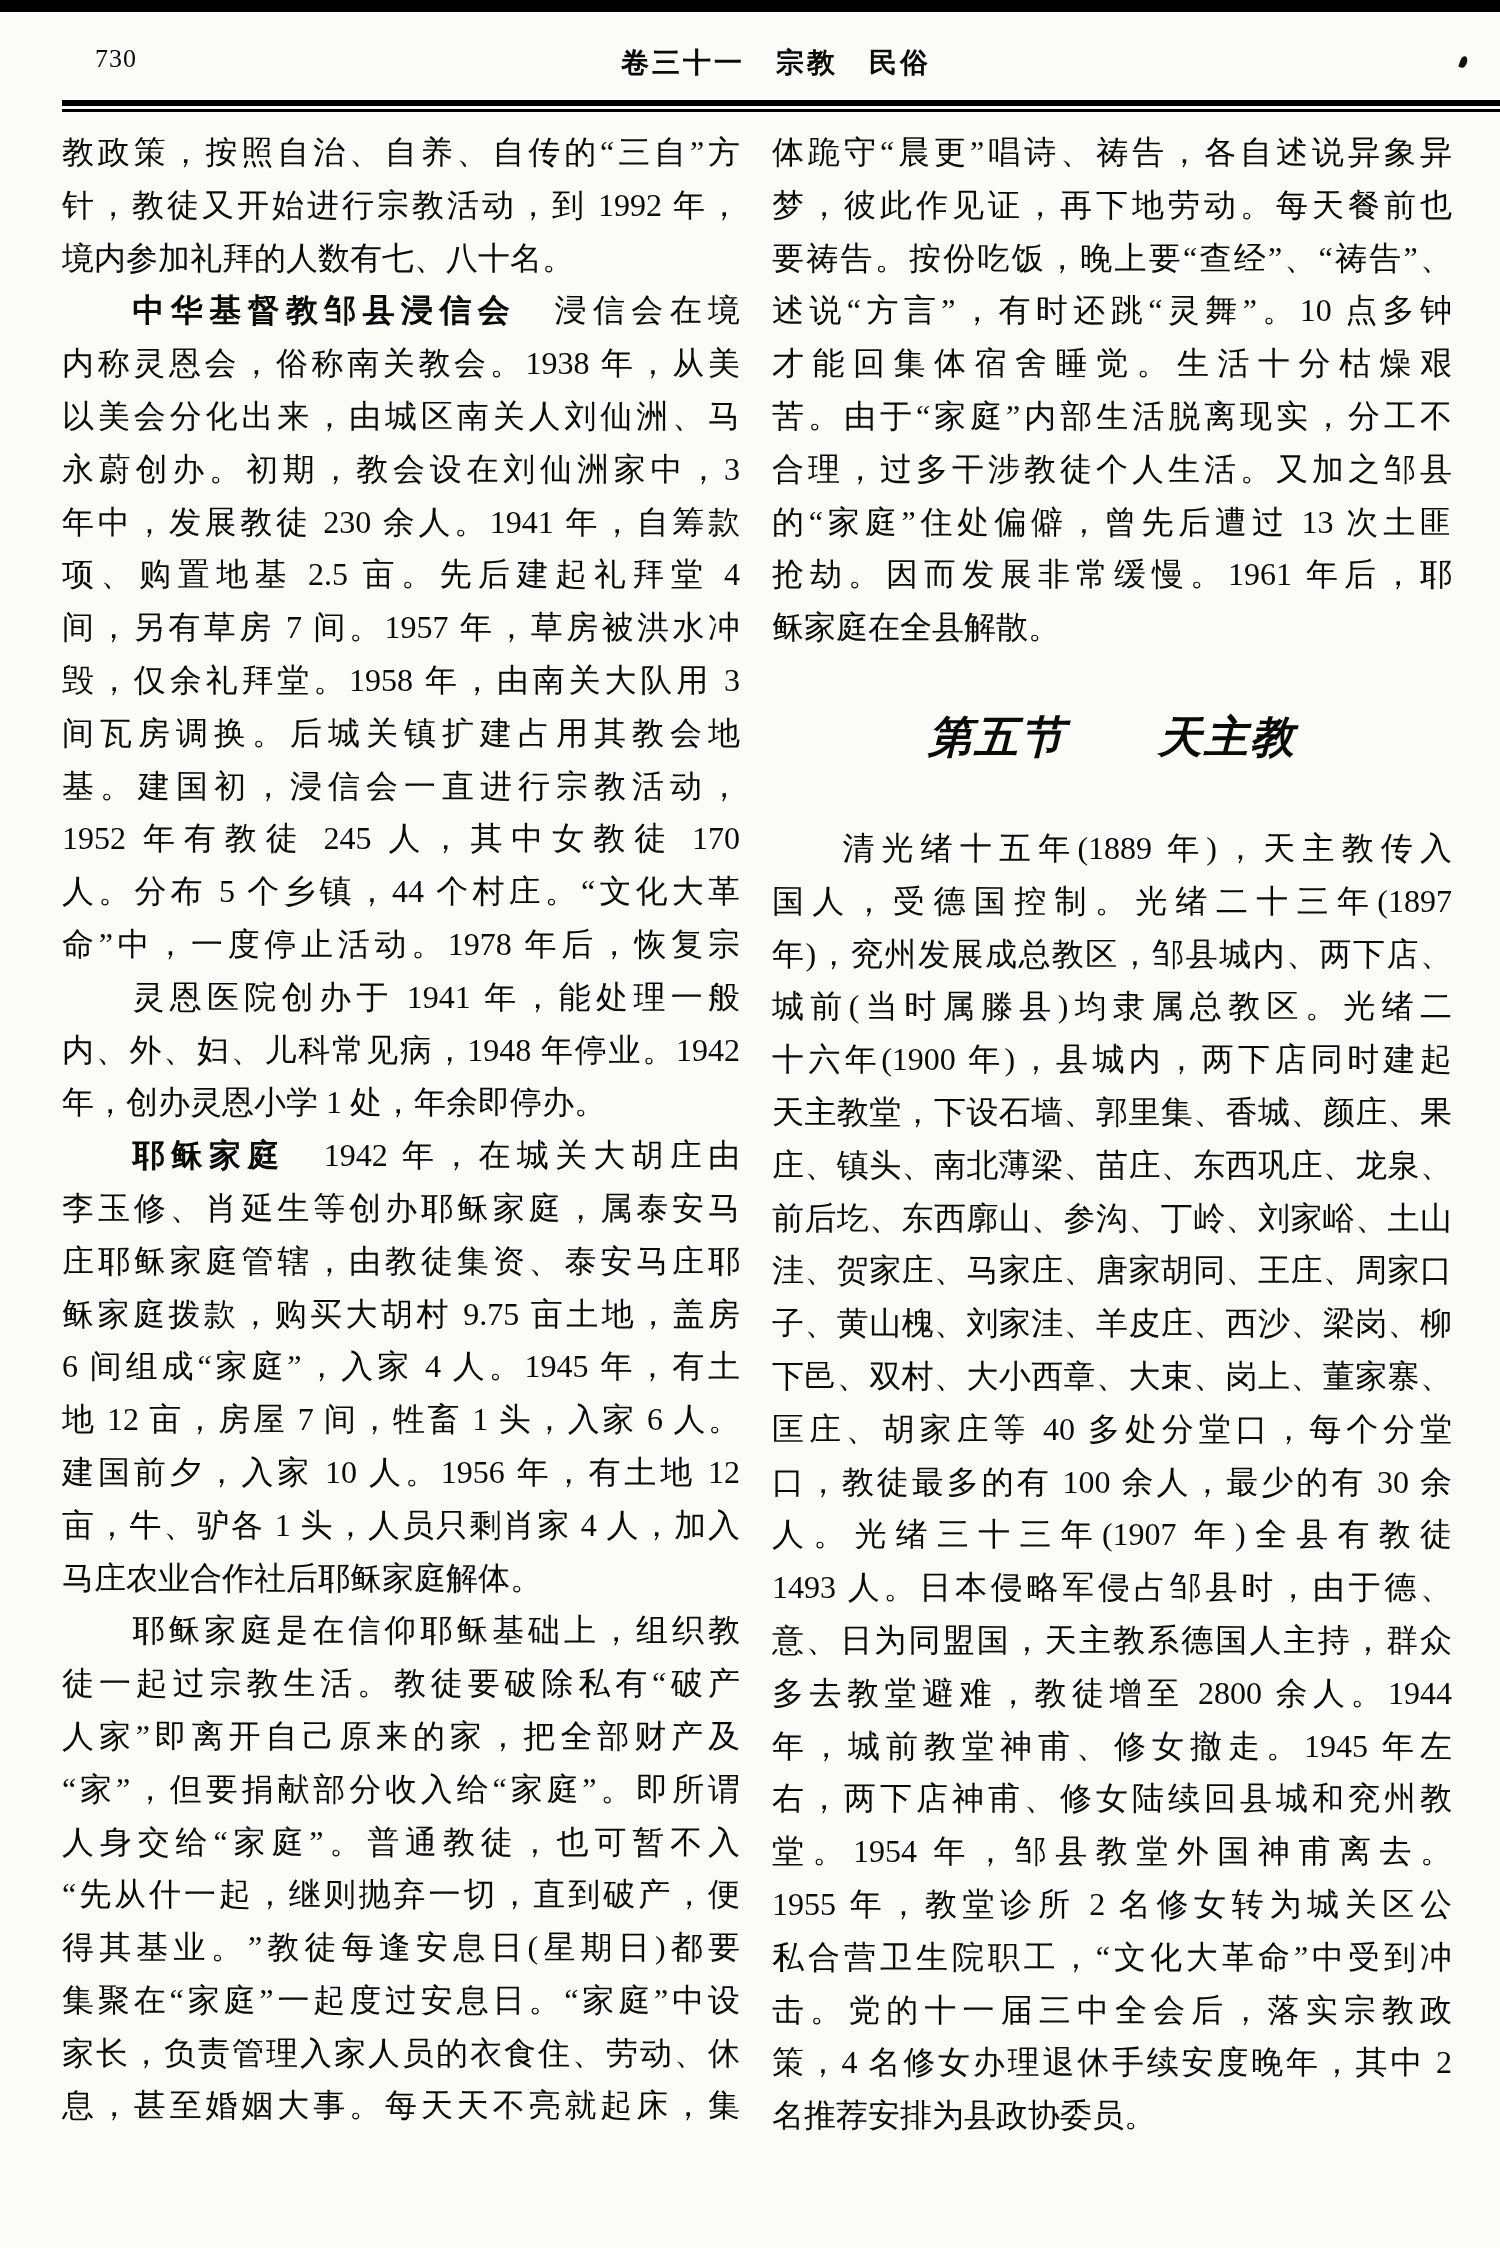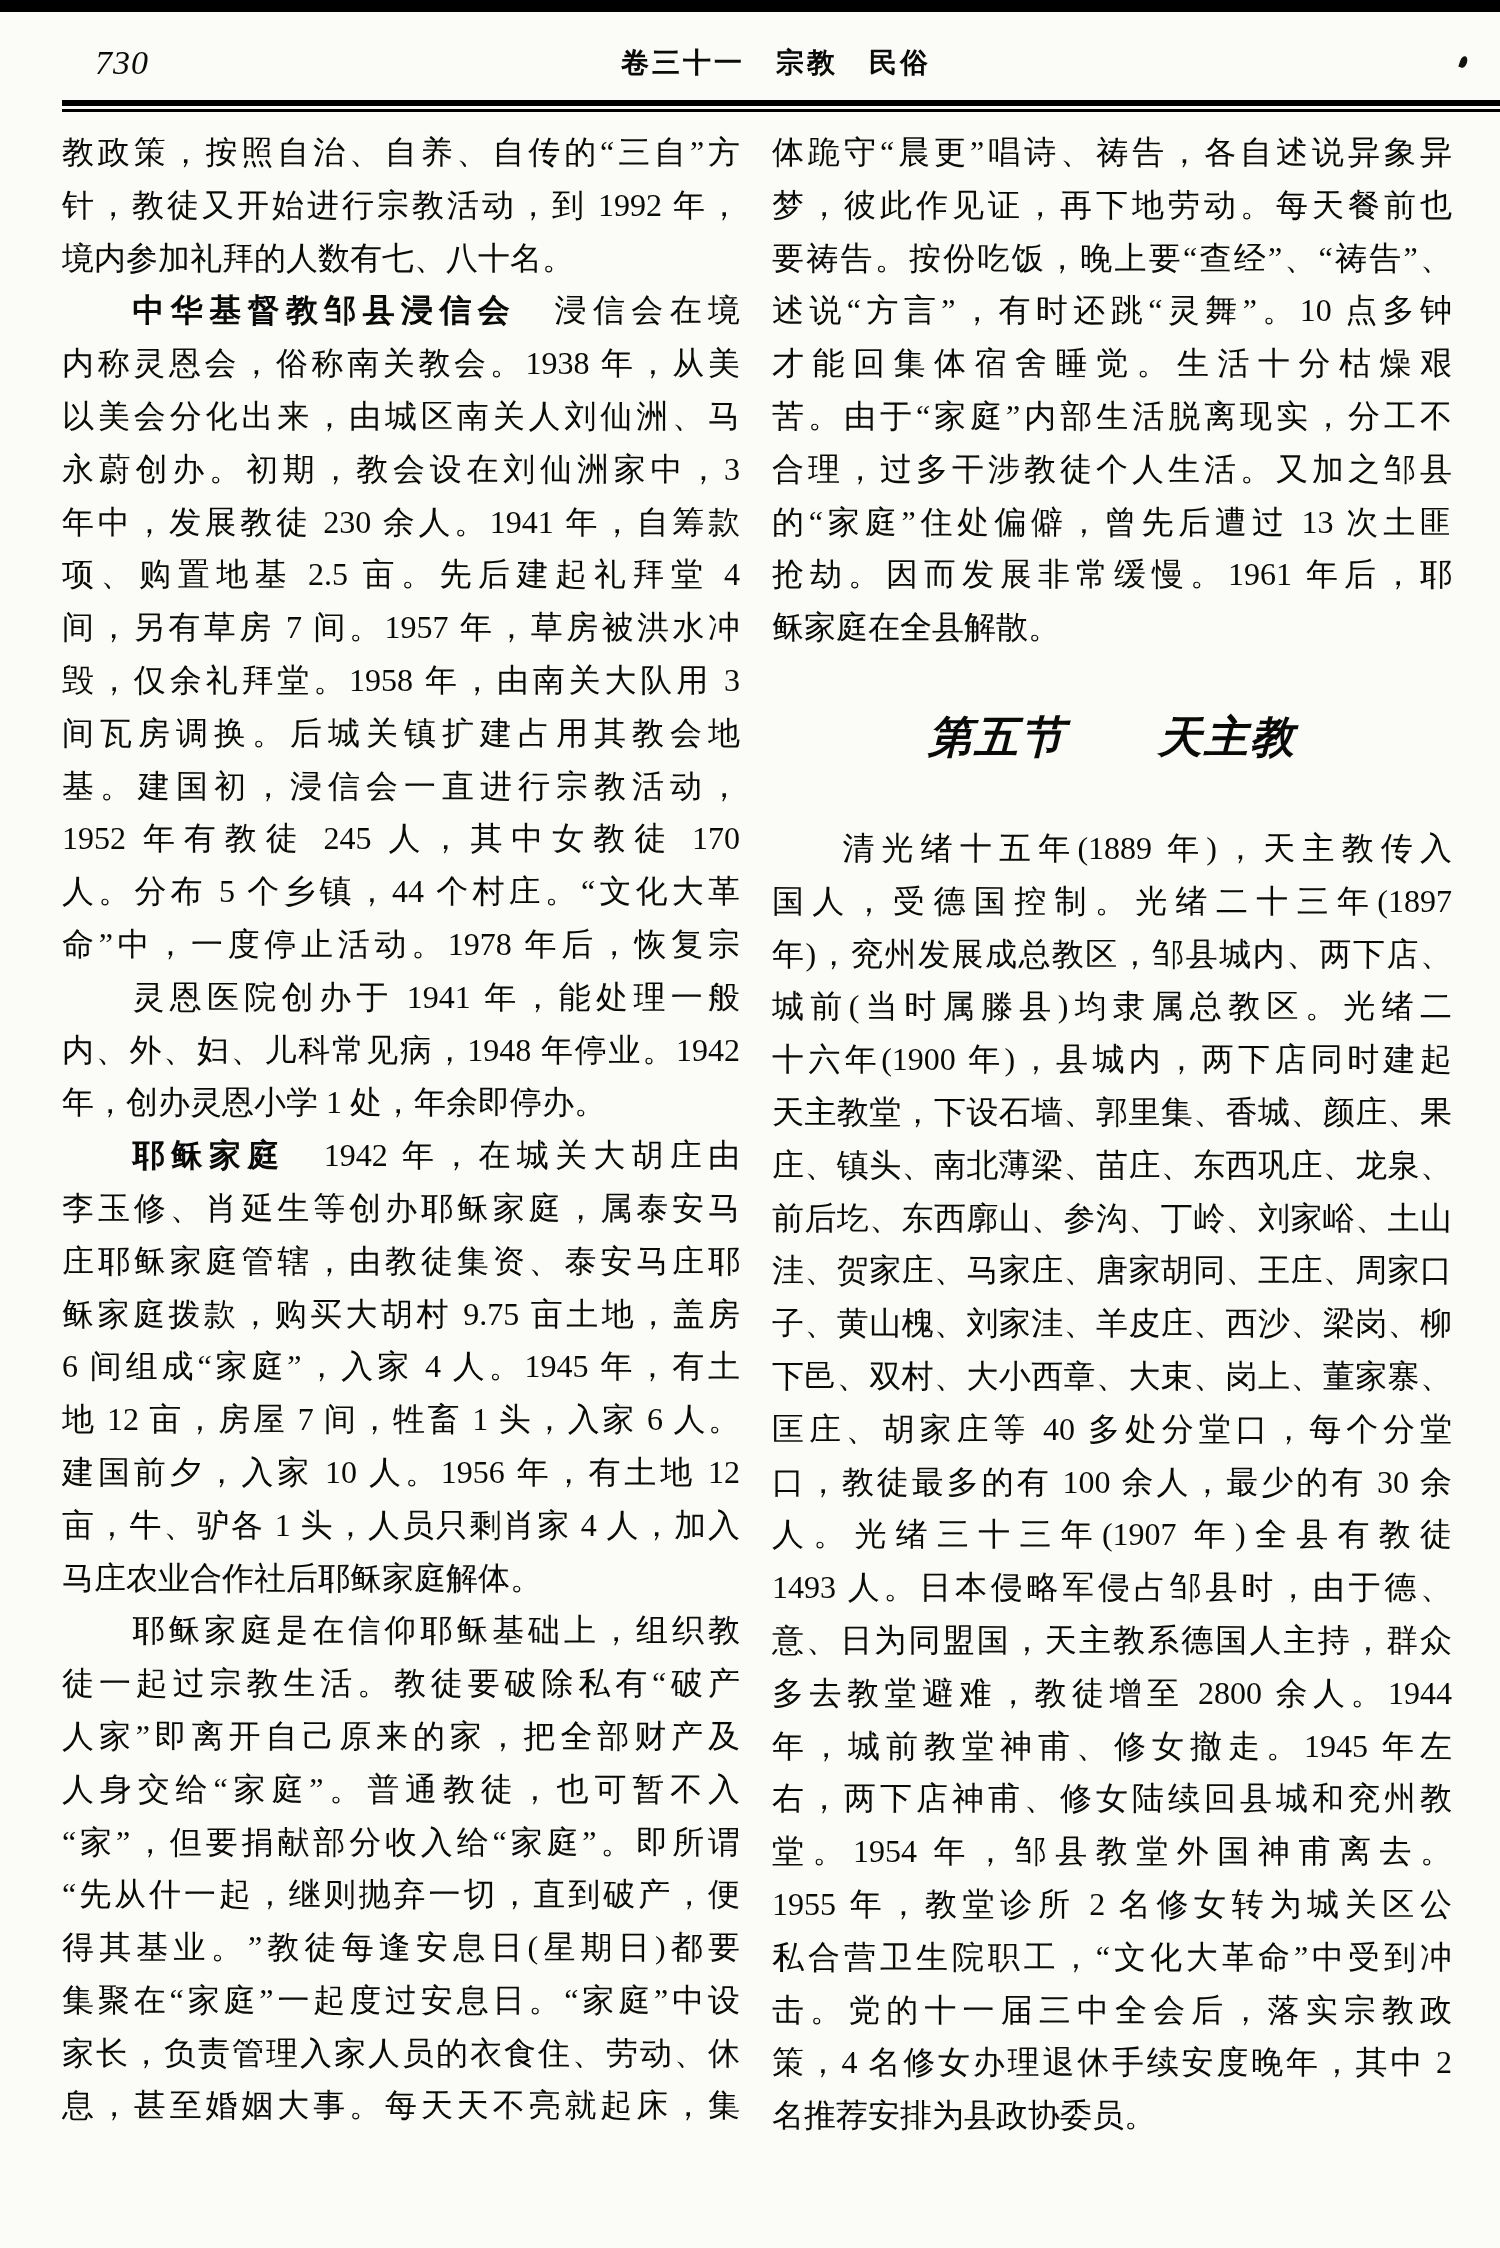--- a/index.html
+++ b/index.html
@@ -11,21 +11,21 @@
     position: relative;
     overflow: hidden;
   }
   .topbar {
     position: absolute; left: 0; top: 0;
     width: 1500px; height: 12px;
     background: #000;
   }
   .page-num {
     position: absolute; left: 95px; top: 44px;
-    font-size: 34px; letter-spacing: 1px; font-style: italic;
+    font-size: 26px; letter-spacing: 1px;
   }
   .header-title {
     position: absolute; left: 62px; right: 10px; top: 44px;
     text-align: center;
     font-size: 28px;
     font-weight: 600;
     letter-spacing: 3px;
   }
   .rules {
     position: absolute; left: 62px; right: 0; top: 100px;
@@ -115,22 +115,22 @@
     <div class="line"><span>庄耶稣家庭管辖，由教徒集资、泰安马庄耶</span></div>
     <div class="line"><span>稣家庭拨款，购买大胡村 9.75 亩土地，盖房</span></div>
     <div class="line"><span>6 间组成“家庭”，入家 4 人。1945 年，有土</span></div>
     <div class="line"><span>地 12 亩，房屋 7 间，牲畜 1 头，入家 6 人。</span></div>
     <div class="line"><span>建国前夕，入家 10 人。1956 年，有土地 12</span></div>
     <div class="line"><span>亩，牛、驴各 1 头，人员只剩肖家 4 人，加入</span></div>
     <div class="line end"><span>马庄农业合作社后耶稣家庭解体。</span></div>
     <div class="line indent"><span>耶稣家庭是在信仰耶稣基础上，组织教</span></div>
     <div class="line"><span>徒一起过宗教生活。教徒要破除私有“破产</span></div>
     <div class="line"><span>人家”即离开自己原来的家，把全部财产及</span></div>
+    <div class="line"><span>“家”，但要捐献部分收入给“家庭”。即所谓</span></div>
     <div class="line"><span>人身交给“家庭”。普通教徒，也可暂不入</span></div>
-    <div class="line"><span>“家”，但要捐献部分收入给“家庭”。即所谓</span></div>
     <div class="line"><span>“先从什一起，继则抛弃一切，直到破产，便</span></div>
     <div class="line"><span>得其基业。”教徒每逢安息日(星期日)都要</span></div>
     <div class="line"><span>集聚在“家庭”一起度过安息日。“家庭”中设</span></div>
     <div class="line"><span>家长，负责管理入家人员的衣食住、劳动、休</span></div>
     <div class="line"><span>息，甚至婚姻大事。每天天不亮就起床，集</span></div>
   </div>
 <div class="col col-right" id="col-right">
     <div class="line"><span>体跪守“晨更”唱诗、祷告，各自述说异象异</span></div>
     <div class="line"><span>梦，彼此作见证，再下地劳动。每天餐前也</span></div>
     <div class="line"><span>要祷告。按份吃饭，晚上要“查经”、“祷告”、</span></div>

